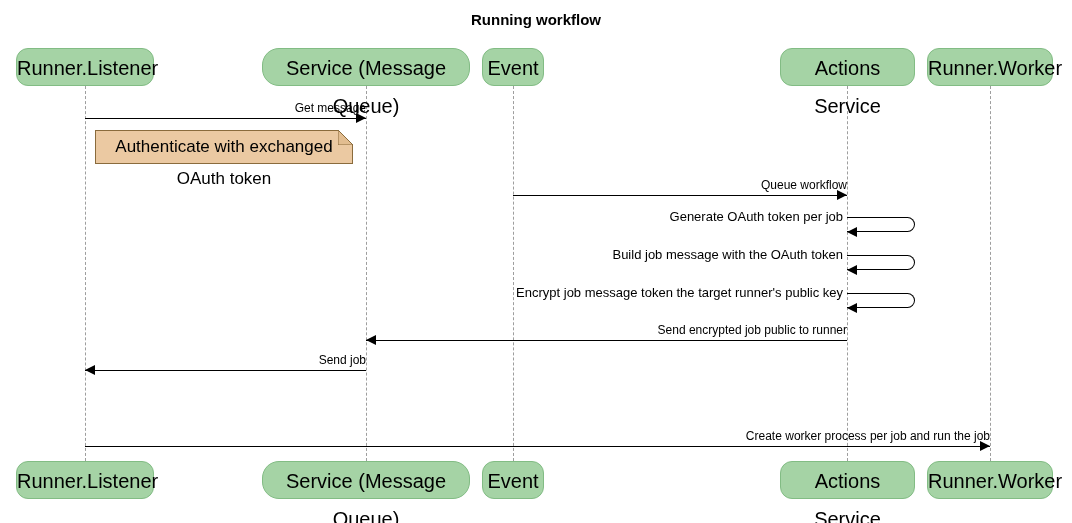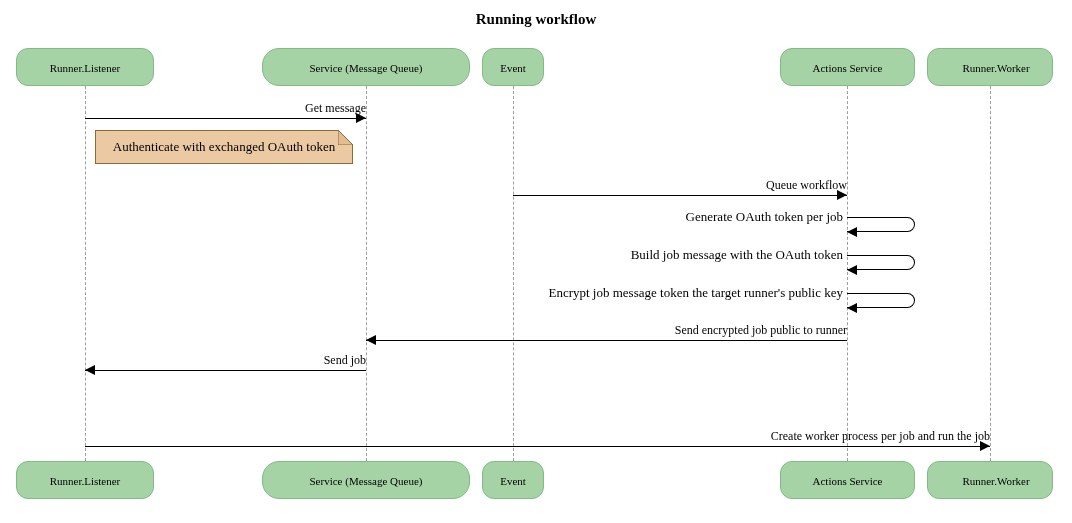--- a/index.html
+++ b/index.html
@@ -4,59 +4,59 @@
 <style>
   :root{
     --actor-fill:#A5D3A5; --actor-border:#82BC84; --note-fill:#EBC9A2;
     --note-border:#8A6B3C; --note-fold:#E2BD90; --line:#000000;
     --lifeline:#9E9E9E; --text:#000000; --background:#FFFFFF;
   }
   html,body{margin:0;padding:0;background:var(--background);}
   .diagram{
     position:relative; width:1072px; height:523px; overflow:hidden;
     background:var(--background);
-    font-family:Liberation Serif, serif; color:var(--text);
+    font-family:Liberation Sans, sans-serif; color:var(--text);
   }
   .title{
     position:absolute; left:0; top:11px; width:1072px; text-align:center;
     font-size:15px; font-weight:bold;
   }
   .lifeline{
     position:absolute; top:86px; height:375px; width:0;
     border-left:1px dashed var(--lifeline);
   }
   .actor{
     position:absolute; height:38px; line-height:38px; text-align:center;
     background:var(--actor-fill); border:1px solid var(--actor-border);
-    border-radius:12px; font-size:11px; box-sizing:border-box;
+    border-radius:12px; font-size:20px; box-sizing:border-box;
   }
   .row-top .actor{top:48px;}
   .row-bottom .actor{top:461px;}
   .a-rl{left:16px; width:138px;}
   .a-smq{left:262px; width:208px;border-radius:17px;}
   .a-ev{left:482px; width:62px;}
   .a-as{left:780px; width:135px;}
-  .a-rw{left:927px; width:126px;padding-left:12px;}
+  .a-rw{left:927px; width:126px;}
   .line{position:absolute; height:0; border-top:1px solid var(--line);}
   .ah-r{position:absolute; width:0; height:0;
     border-top:5px solid transparent; border-bottom:5px solid transparent;
     border-left:10px solid var(--line);}
   .ah-l{position:absolute; width:0; height:0;
     border-top:5px solid transparent; border-bottom:5px solid transparent;
     border-right:10px solid var(--line);}
   .mlabel{position:absolute; font-size:12px; text-align:right;
     white-space:nowrap; line-height:14px;}
   .mlabel-r{position:absolute; font-size:13px; text-align:center;
     white-space:nowrap; line-height:14px;}
   .loop{position:absolute; left:847px; width:68px; height:15px;
     border:1px solid var(--line); border-left:none;
     border-radius:0 9px 9px 0; box-sizing:border-box;}
   .note{position:absolute; height:34px; line-height:32px; text-align:center;
     background:var(--note-fill); border:1px solid var(--note-border);
-    font-size:13px; box-sizing:border-box;}
+    font-size:17px; box-sizing:border-box;}
   .fold{position:absolute; top:-1px; right:-1px;}
 </style>
 </head>
 <body>
 
 <div class="diagram">
 
   <div class="title">Running workflow</div>
 
   <div class="lifeline" style="left:85px"></div>

